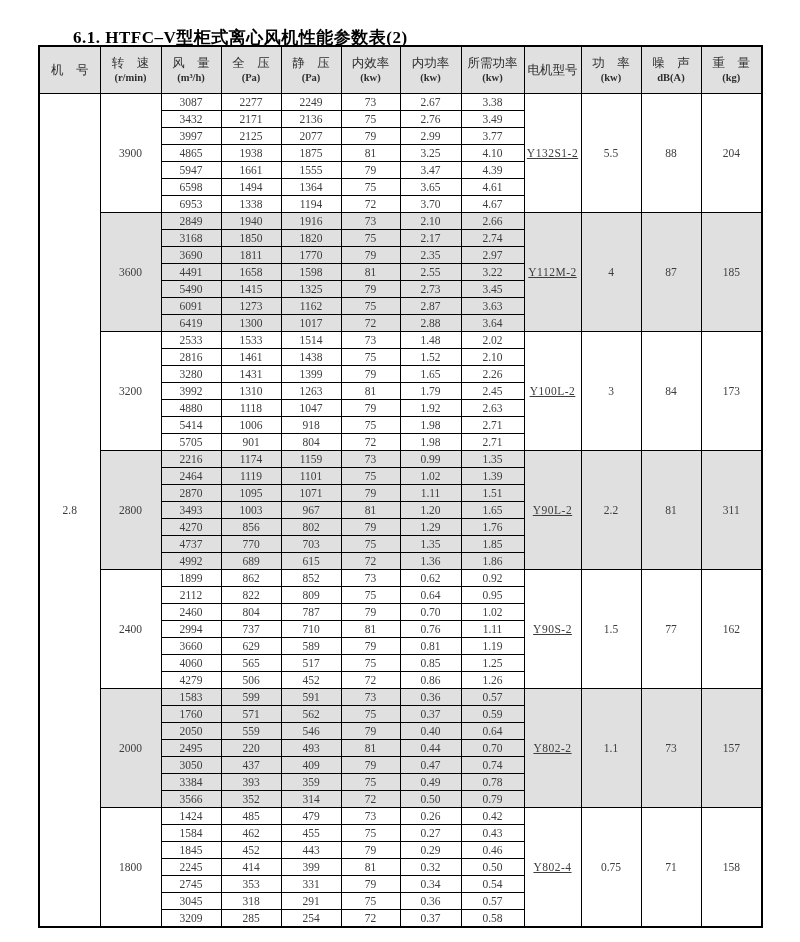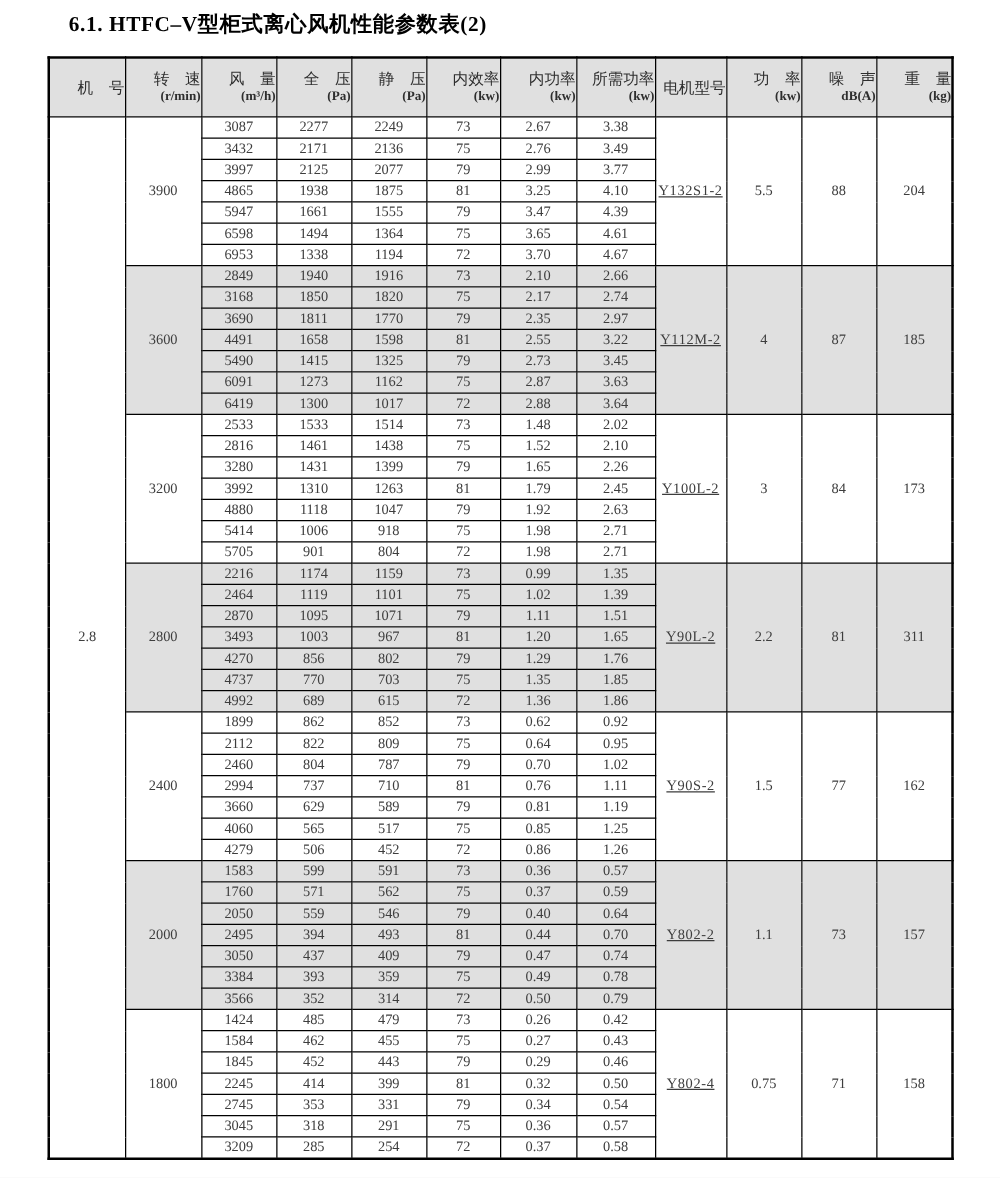--- a/index.html
+++ b/index.html
@@ -1,36 +1,36 @@
 <!DOCTYPE html>
 <html><head>
 <meta charset="utf-8">
 <style>
   html,body { margin:0; padding:0; background:#f5f5f5; }
   .page {
     position:relative; width:800px; height:942px; background:#ffffff;
     font-family:"Liberation Serif","DejaVu Serif",serif; overflow:hidden;
   }
   .title {
-    position:absolute; left:55px; top:8px; margin:0;
+    position:absolute; left:55px; top:8px; margin:18px;
     font-size:17px; font-weight:bold; color:#000; letter-spacing:0.5px;
     white-space:nowrap;
   }
   table.spec {
     position:absolute; left:38px; top:45px; width:723px;
     border-collapse:collapse; table-layout:fixed;
     border:2px solid #000;
   }
   table.spec th, table.spec td {
     border:1px solid #000; padding:0; margin:0;
     text-align:center; vertical-align:middle;
     color:#3d3d3d; overflow:hidden; white-space:nowrap;
   }
   table.spec thead th {
-    height:46px; font-weight:normal; background:#e0e0e0; color:#2e2e2e;text-align:right;
+    height:46px; font-weight:normal; background:#e0e0e0; color:#2e2e2e;
   }
   .hl { font-size:12.5px; line-height:15px; }
   .hu { font-size:10.5px; line-height:13px;font-weight:bold; }
   table.spec tbody td { height:16px; font-size:11.5px; line-height:14px; }
   td.shaded { background:#e0e0e0; }
   td.machine, td.speed, td.motor, td.mpower, td.noise, td.weight { font-size:11.5px; }
   td.motor { letter-spacing:0.5px;text-decoration:underline; }
 </style>
 </head>
 <body>
@@ -434,21 +434,21 @@
         <tr>
           <td class="shaded">2050</td>
           <td class="shaded">559</td>
           <td class="shaded">546</td>
           <td class="shaded">79</td>
           <td class="shaded">0.40</td>
           <td class="shaded">0.64</td>
         </tr>
         <tr>
           <td class="shaded">2495</td>
-          <td class="shaded">394</td>
+          <td class="shaded">220</td>
           <td class="shaded">493</td>
           <td class="shaded">81</td>
           <td class="shaded">0.44</td>
           <td class="shaded">0.70</td>
         </tr>
         <tr>
           <td class="shaded">3050</td>
           <td class="shaded">437</td>
           <td class="shaded">409</td>
           <td class="shaded">79</td>

